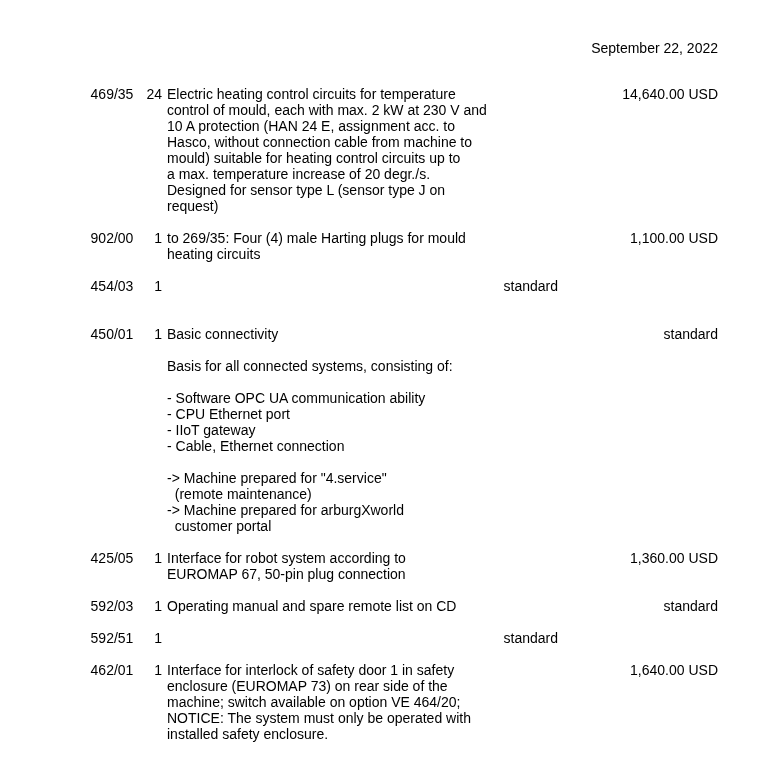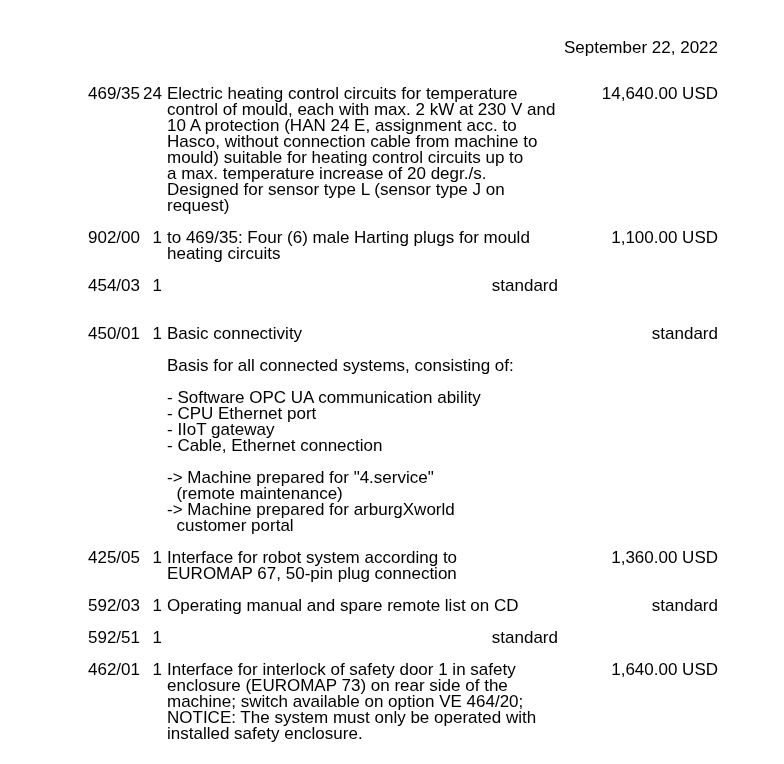--- a/index.html
+++ b/index.html
@@ -6,41 +6,41 @@
     margin: 0;
     padding: 0;
     background: #ffffff;
   }
   .page {
     position: relative;
     width: 784px;
     height: 764px;
     background: #ffffff;
     font-family: "Liberation Sans", sans-serif;
-    font-size: 17px;
+    font-size: 14px;
     line-height: 16px;
     color: #000000;
     overflow: hidden;
   }
   .doc-date {
     position: absolute;
     top: 40px;
     right: 66px;
     text-align: right;
     white-space: nowrap;
   }
   .row {
     position: absolute;
     left: 84px;
     width: 634px;
     display: grid;
     grid-template-columns: 56px 22px 396px 1fr;
     align-items: start;
   }
-  .code { text-align: right; white-space: nowrap; }
+  .code { text-align: center; white-space: nowrap; }
   .qty  { text-align: right; white-space: nowrap; }
   .desc { padding-left: 5px; white-space: pre-wrap; }
   .price { text-align: right; white-space: nowrap; }
 </style>
 </head>
 <body>
 
 <div class="page">
 
   <div class="doc-date">September 22, 2022</div>
@@ -55,21 +55,21 @@
 mould) suitable for heating control circuits up to
 a max. temperature increase of 20 degr./s.
 Designed for sensor type L (sensor type J on
 request)</div>
     <div class="price">14,640.00 USD</div>
   </div>
 
   <div class="row" style="top:230px">
     <div class="code">902/00</div>
     <div class="qty">1</div>
-    <div class="desc">to 469/35: Four (6) male Harting plugs for mould
+    <div class="desc">to 269/35: Four (4) male Harting plugs for mould
 heating circuits</div>
     <div class="price">1,100.00 USD</div>
   </div>
 
   <div class="row" style="top:278px">
     <div class="code">454/03</div>
     <div class="qty">1</div>
     <div class="price">standard</div>
   </div>
 

